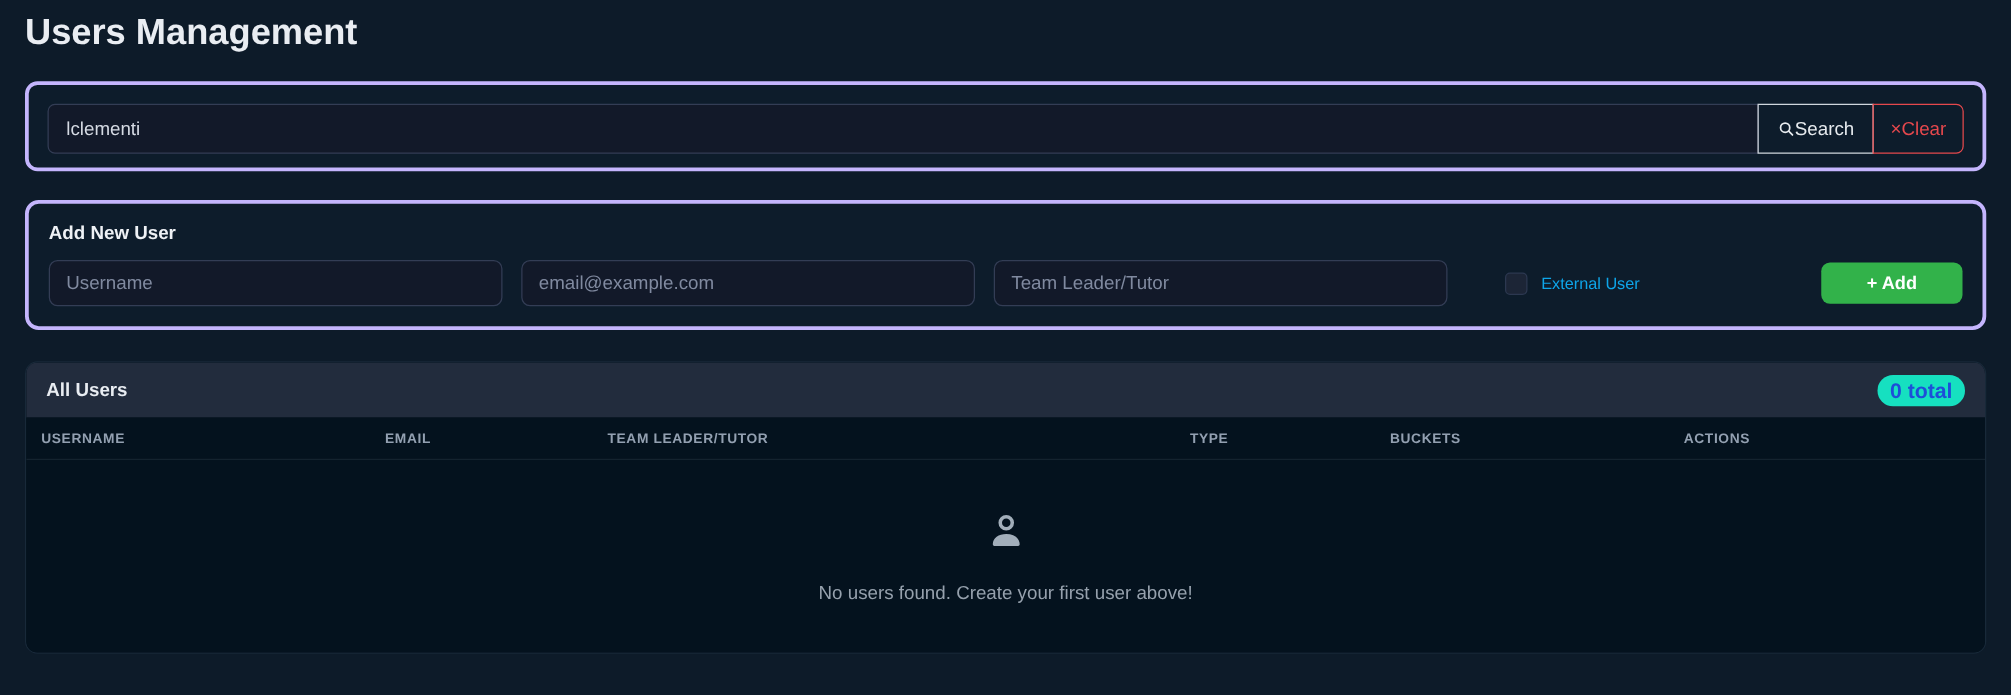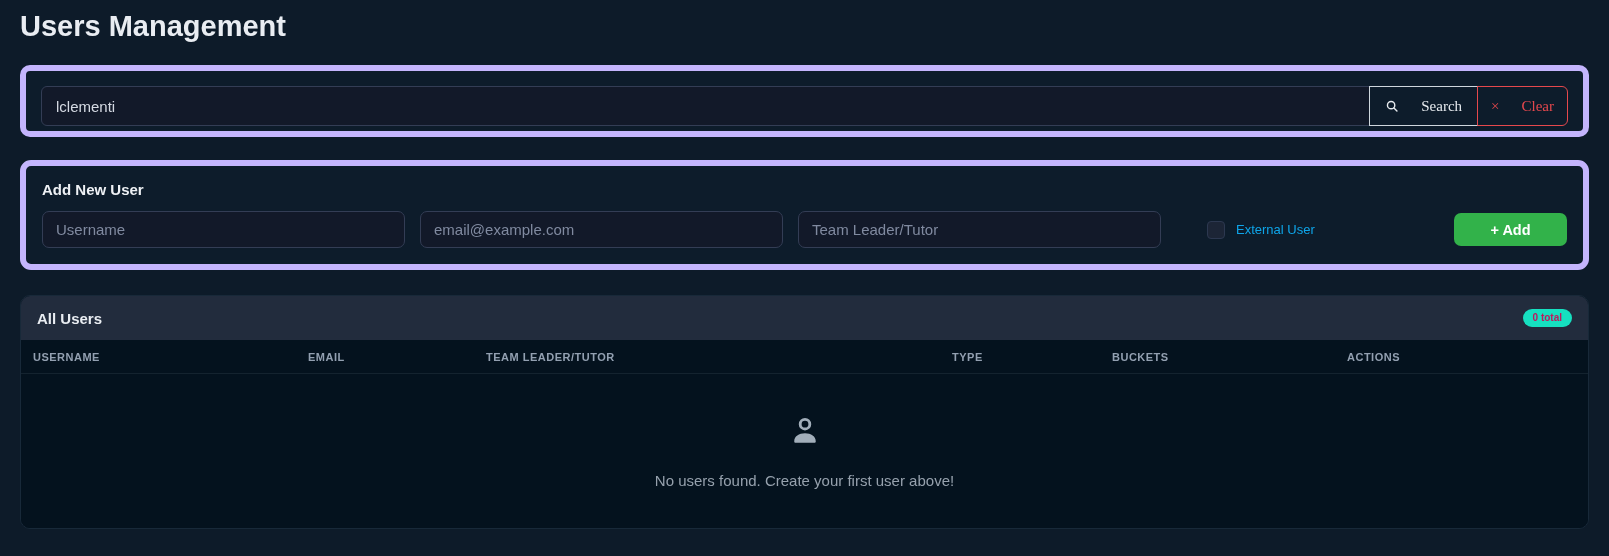--- a/index.html
+++ b/index.html
@@ -14,21 +14,21 @@
 
   .page-title {
     font-size: 29px;
     font-weight: 700;
     color: #e9edf2;
     line-height: 28px;
   }
 
   .panel {
     background: #0d1c2b;
-    border: 6px solid #c4b5fd;
+    border: 3px solid #c4b5fd;
     border-radius: 10px;
   }
 
   
   .search-panel {
     margin-top: 25px;
     height: 72px;
     padding: 15px;
     display: flex;
     align-items: stretch;
@@ -44,25 +44,25 @@
     padding: 0 14px;
     outline: none;
     font-family: "Liberation Sans", "DejaVu Sans", sans-serif;
   }
   .search-input::placeholder { color: #808aa0; }
   .btn {
     height: 40px;
     display: inline-flex;
     align-items: center;
     justify-content: center;
-    gap: 22px;
+    gap: 0;
     font-size: 15px;
     background: transparent;
     cursor: pointer;
-    font-family: Liberation Serif, serif;
+    font-family: Liberation Sans, sans-serif;
   }
   .search-btn {
     border: 1px solid #cfd6dd;
     color: #e6eaee;
     padding: 0 15px;
     margin-left: -1px;
     border-radius: 0;
   }
   .clear-btn {
     border: 1px solid #e5484d;
@@ -143,22 +143,22 @@
     height: 44px;
     background: #222c3d;
     display: flex;
     align-items: center;
     justify-content: space-between;
     padding: 0 16px;
   }
   .users-title { font-size: 15px; font-weight: 700; color: #e9edf2; }
   .total-badge {
     background: #16e0c0;
-    color: #be185d;
-    font-size: 10px;
+    color: #1d4ed8;
+    font-size: 17px;
     font-weight: 600;
     padding: 4px 10px;
     border-radius: 999px;
     line-height: 1;
   }
   .table-head {
     height: 34px;
     display: grid;
     grid-template-columns: 275px 178px 466px 160px 235px auto;
     align-items: center;

